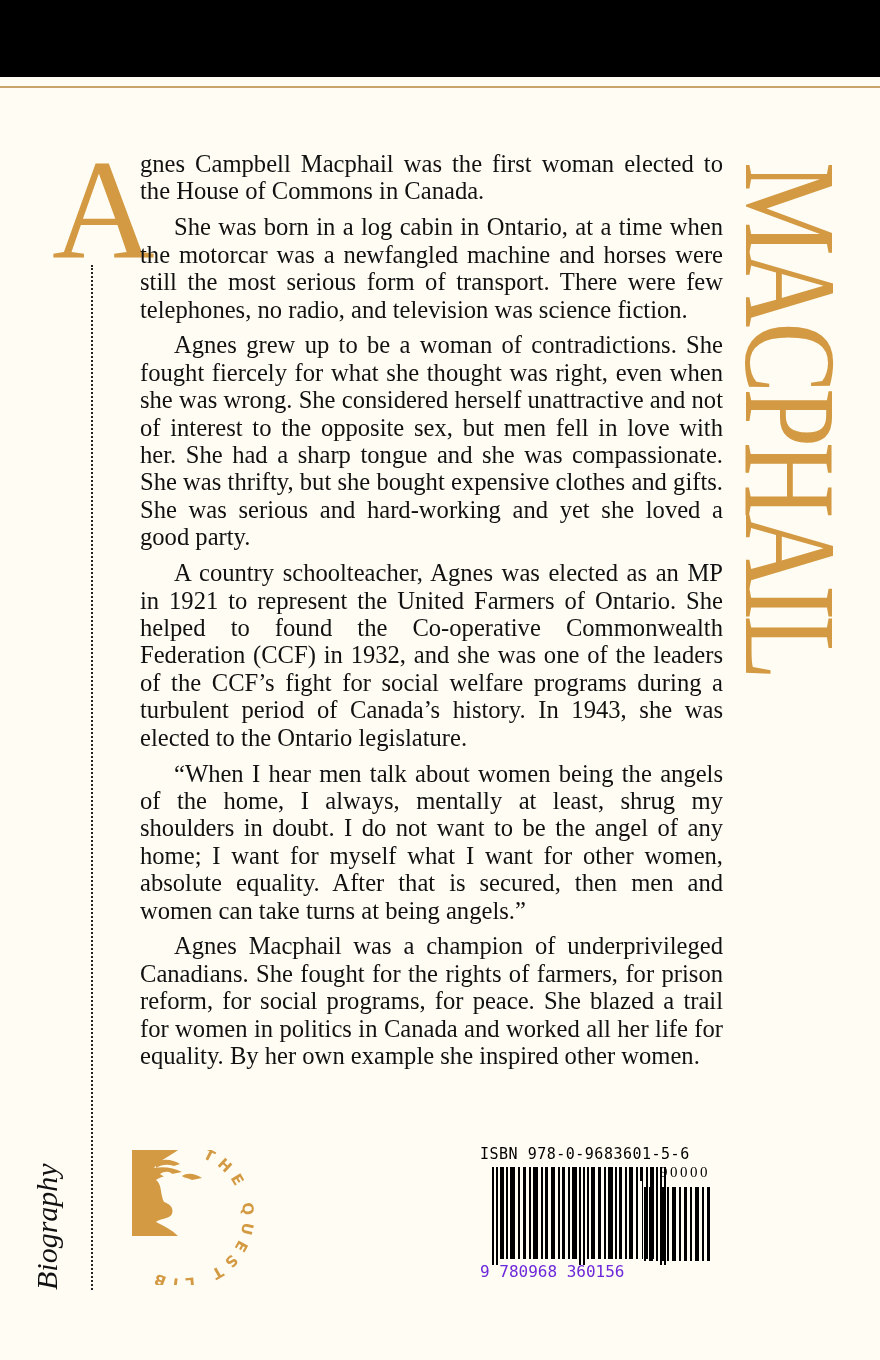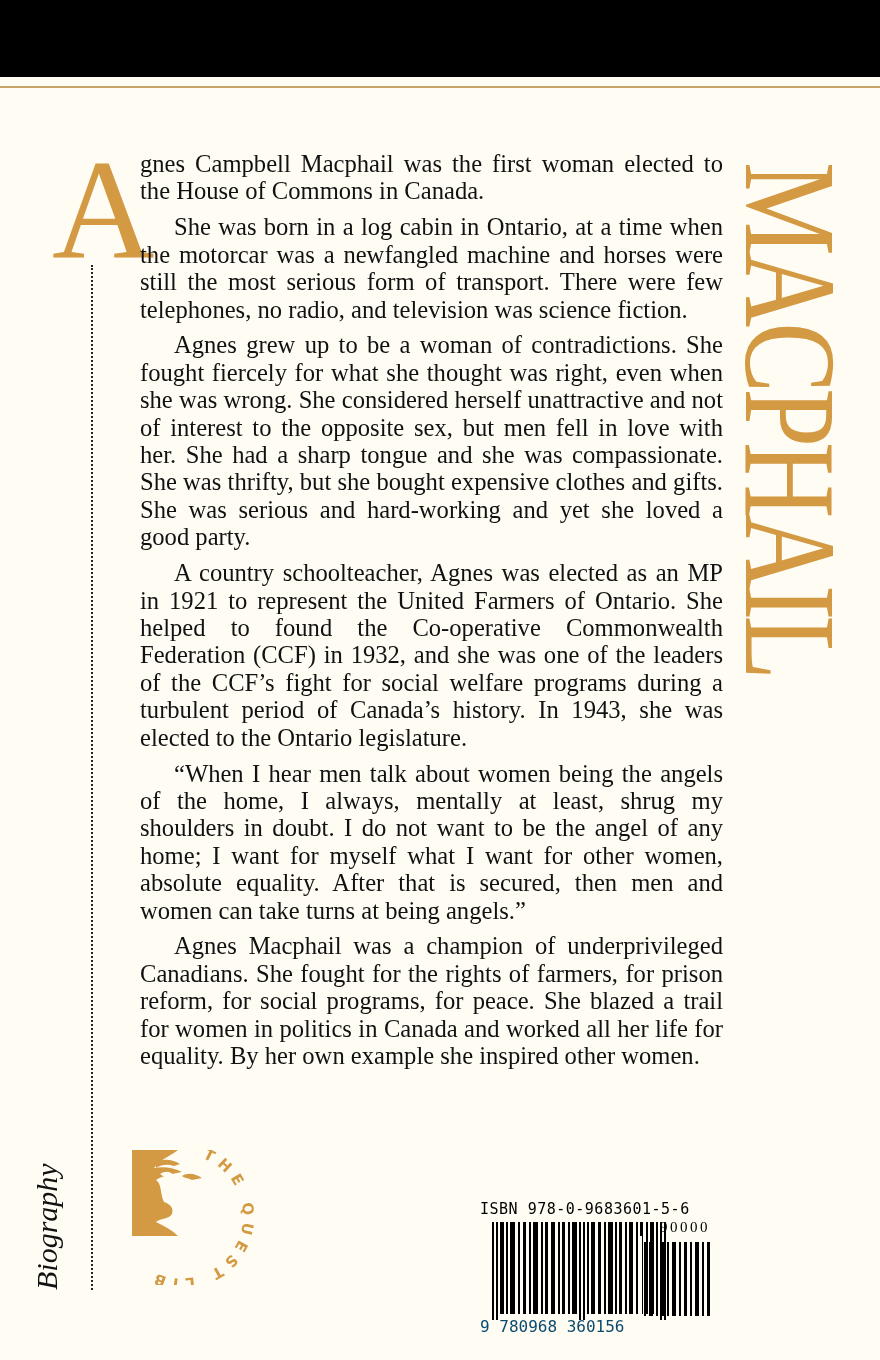--- a/index.html
+++ b/index.html
@@ -45,32 +45,32 @@
 
   .category {
     position: absolute; left: 30px; top: 1290px;
     transform-origin: 0 0; transform: rotate(-90deg);
     font-size: 30px; font-style: italic; white-space: nowrap;
     font-family: "Liberation Serif", serif; color: #111;
   }
 
   .logo { position: absolute; left: 130px; top: 1150px; width: 145px; height: 135px; }
 
-  .isbn-block { position: absolute; left: 478px; top: 1200px; width: 236px; height: 138px; }
+  .isbn-block { position: absolute; left: 478px; top: 1145px; width: 236px; height: 138px; }
   .isbn-label {
     position: absolute; left: 2px; top: 0; font-family: "DejaVu Sans Mono", monospace;
     font-size: 15px; letter-spacing: 0.5px; color: #000; white-space: nowrap;
   }
   .addon-digits {
     position: absolute; right: 4px; top: 19px; font-family: Liberation Serif, serif;
     font-size: 15px; letter-spacing: 2.5px; color: #000;
   }
   .ean-digits {
     position: absolute; left: 2px; top: 117px; font-family: "DejaVu Sans Mono", monospace;
-    font-size: 16px; color: #0c4a6e; white-space: nowrap;
+    font-size: 16px; color: #6d28d9; white-space: nowrap;
   }
   .barcode-svg { position: absolute; left: 0; top: 0; }
 </style>
 </head>
 <body>
 
 <div class="top-band"></div>
 <div class="top-rule"></div>
 
 <div class="drop-cap">A</div>

